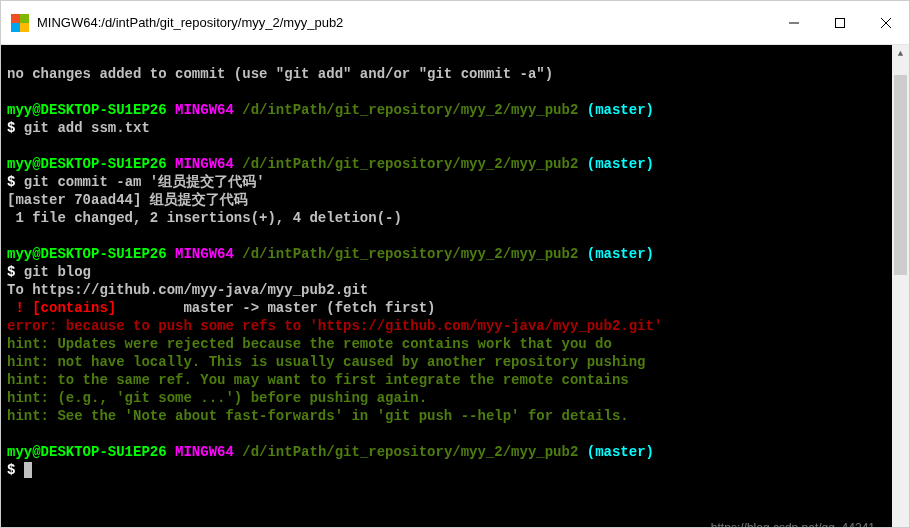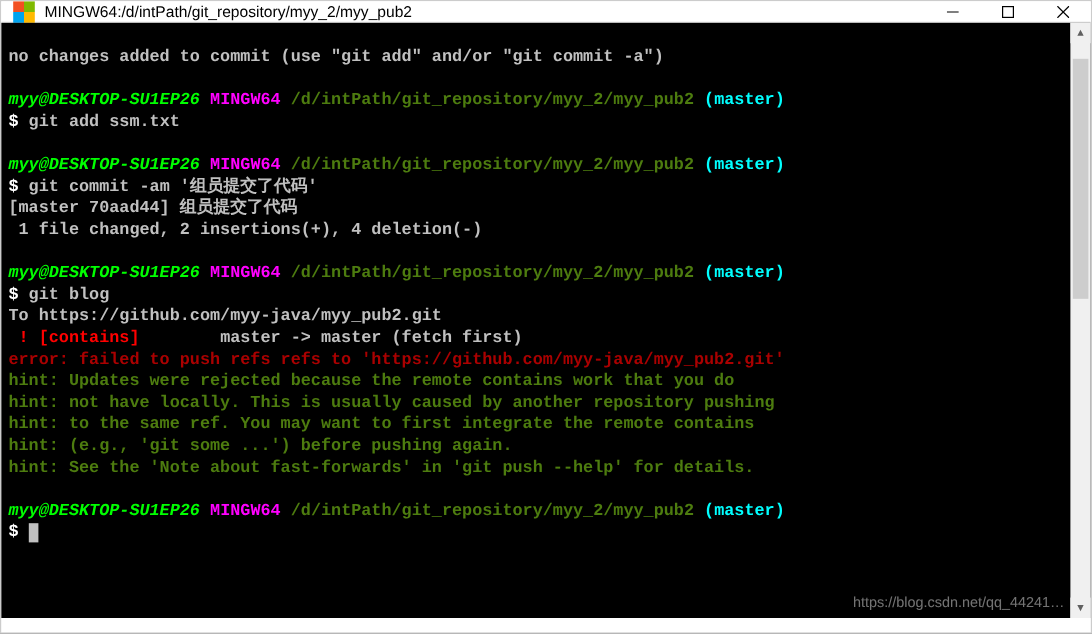--- a/index.html
+++ b/index.html
@@ -5,21 +5,21 @@
   * { margin: 0; padding: 0; box-sizing: border-box; }
   body {
     width: 910px;
     height: 528px;
     font-family: Consolas, "Courier New", monospace;
     background: #fff;
     overflow: hidden;
     border: 1px solid #ccc;
   }
   .titlebar {
-    height: 18px;
+    height: 44px;
     background: #fff;
     display: flex;
     align-items: center;
     border-bottom: 1px solid #e5e5e5;
   }
   .app-icon {
     width: 18px; height: 18px;
     margin: 0 8px 0 10px;
     display: flex; flex-wrap: wrap;
   }
@@ -76,21 +76,21 @@
     color: #606060;
     font-size: 9px;
   }
   .sb-thumb {
     position: absolute;
     left: 2px; right: 2px;
     top: 30px;
     height: 200px;
     background: #cdcdcd;
   }
-  .green  { color: #00ff00; font-style: italic; }
+  .green  { color: #00ff00; }
   .magenta{ color: #ff00ff; }
   .yellow { color: #4d7c0f; }
   .cyan   { color: #00ffff; }
   .white  { color: #ffffff; }
   .red    { color: #ff0000; }
   .darkred{ color: #aa0000; }
   .gray   { color: #c0c0c0; }
   .cursor {
     display: inline-block;
     width: 8px; height: 16px;
@@ -147,21 +147,21 @@
 
 <span class="green">myy@DESKTOP-SU1EP26</span> <span class="magenta">MINGW64</span> <span class="yellow">/d/intPath/git_repository/myy_2/myy_pub2</span> <span class="cyan">(master)</span>
 <span class="white">$ </span><span class="gray">git commit -am '组员提交了代码'</span>
 <span class="gray">[master 70aad44] 组员提交了代码</span>
 <span class="gray"> 1 file changed, 2 insertions(+), 4 deletion(-)</span>
 
 <span class="green">myy@DESKTOP-SU1EP26</span> <span class="magenta">MINGW64</span> <span class="yellow">/d/intPath/git_repository/myy_2/myy_pub2</span> <span class="cyan">(master)</span>
 <span class="white">$ </span><span class="gray">git blog</span>
 <span class="gray">To https://github.com/myy-java/myy_pub2.git</span>
 <span class="red"> ! </span><span class="red">[contains]       </span><span class="gray"> master -&gt; master (fetch first)</span>
-<span class="darkred">error: failed to push refs refs to 'https://github.com/myy-java/myy_pub2.git'</span>
+<span class="darkred">error: because to push some refs to 'https://github.com/myy-java/myy_pub2.git'</span>
 <span class="yellow">hint: Updates were rejected because the remote contains work that you do</span>
 <span class="yellow">hint: not have locally. This is usually caused by another repository pushing</span>
 <span class="yellow">hint: to the same ref. You may want to first integrate the remote contains</span>
 <span class="yellow">hint: (e.g., 'git some ...') before pushing again.</span>
 <span class="yellow">hint: See the 'Note about fast-forwards' in 'git push --help' for details.</span>
 
 <span class="green">myy@DESKTOP-SU1EP26</span> <span class="magenta">MINGW64</span> <span class="yellow">/d/intPath/git_repository/myy_2/myy_pub2</span> <span class="cyan">(master)</span>
 <span class="white">$ </span><span class="cursor"></span>
 </div>
 

